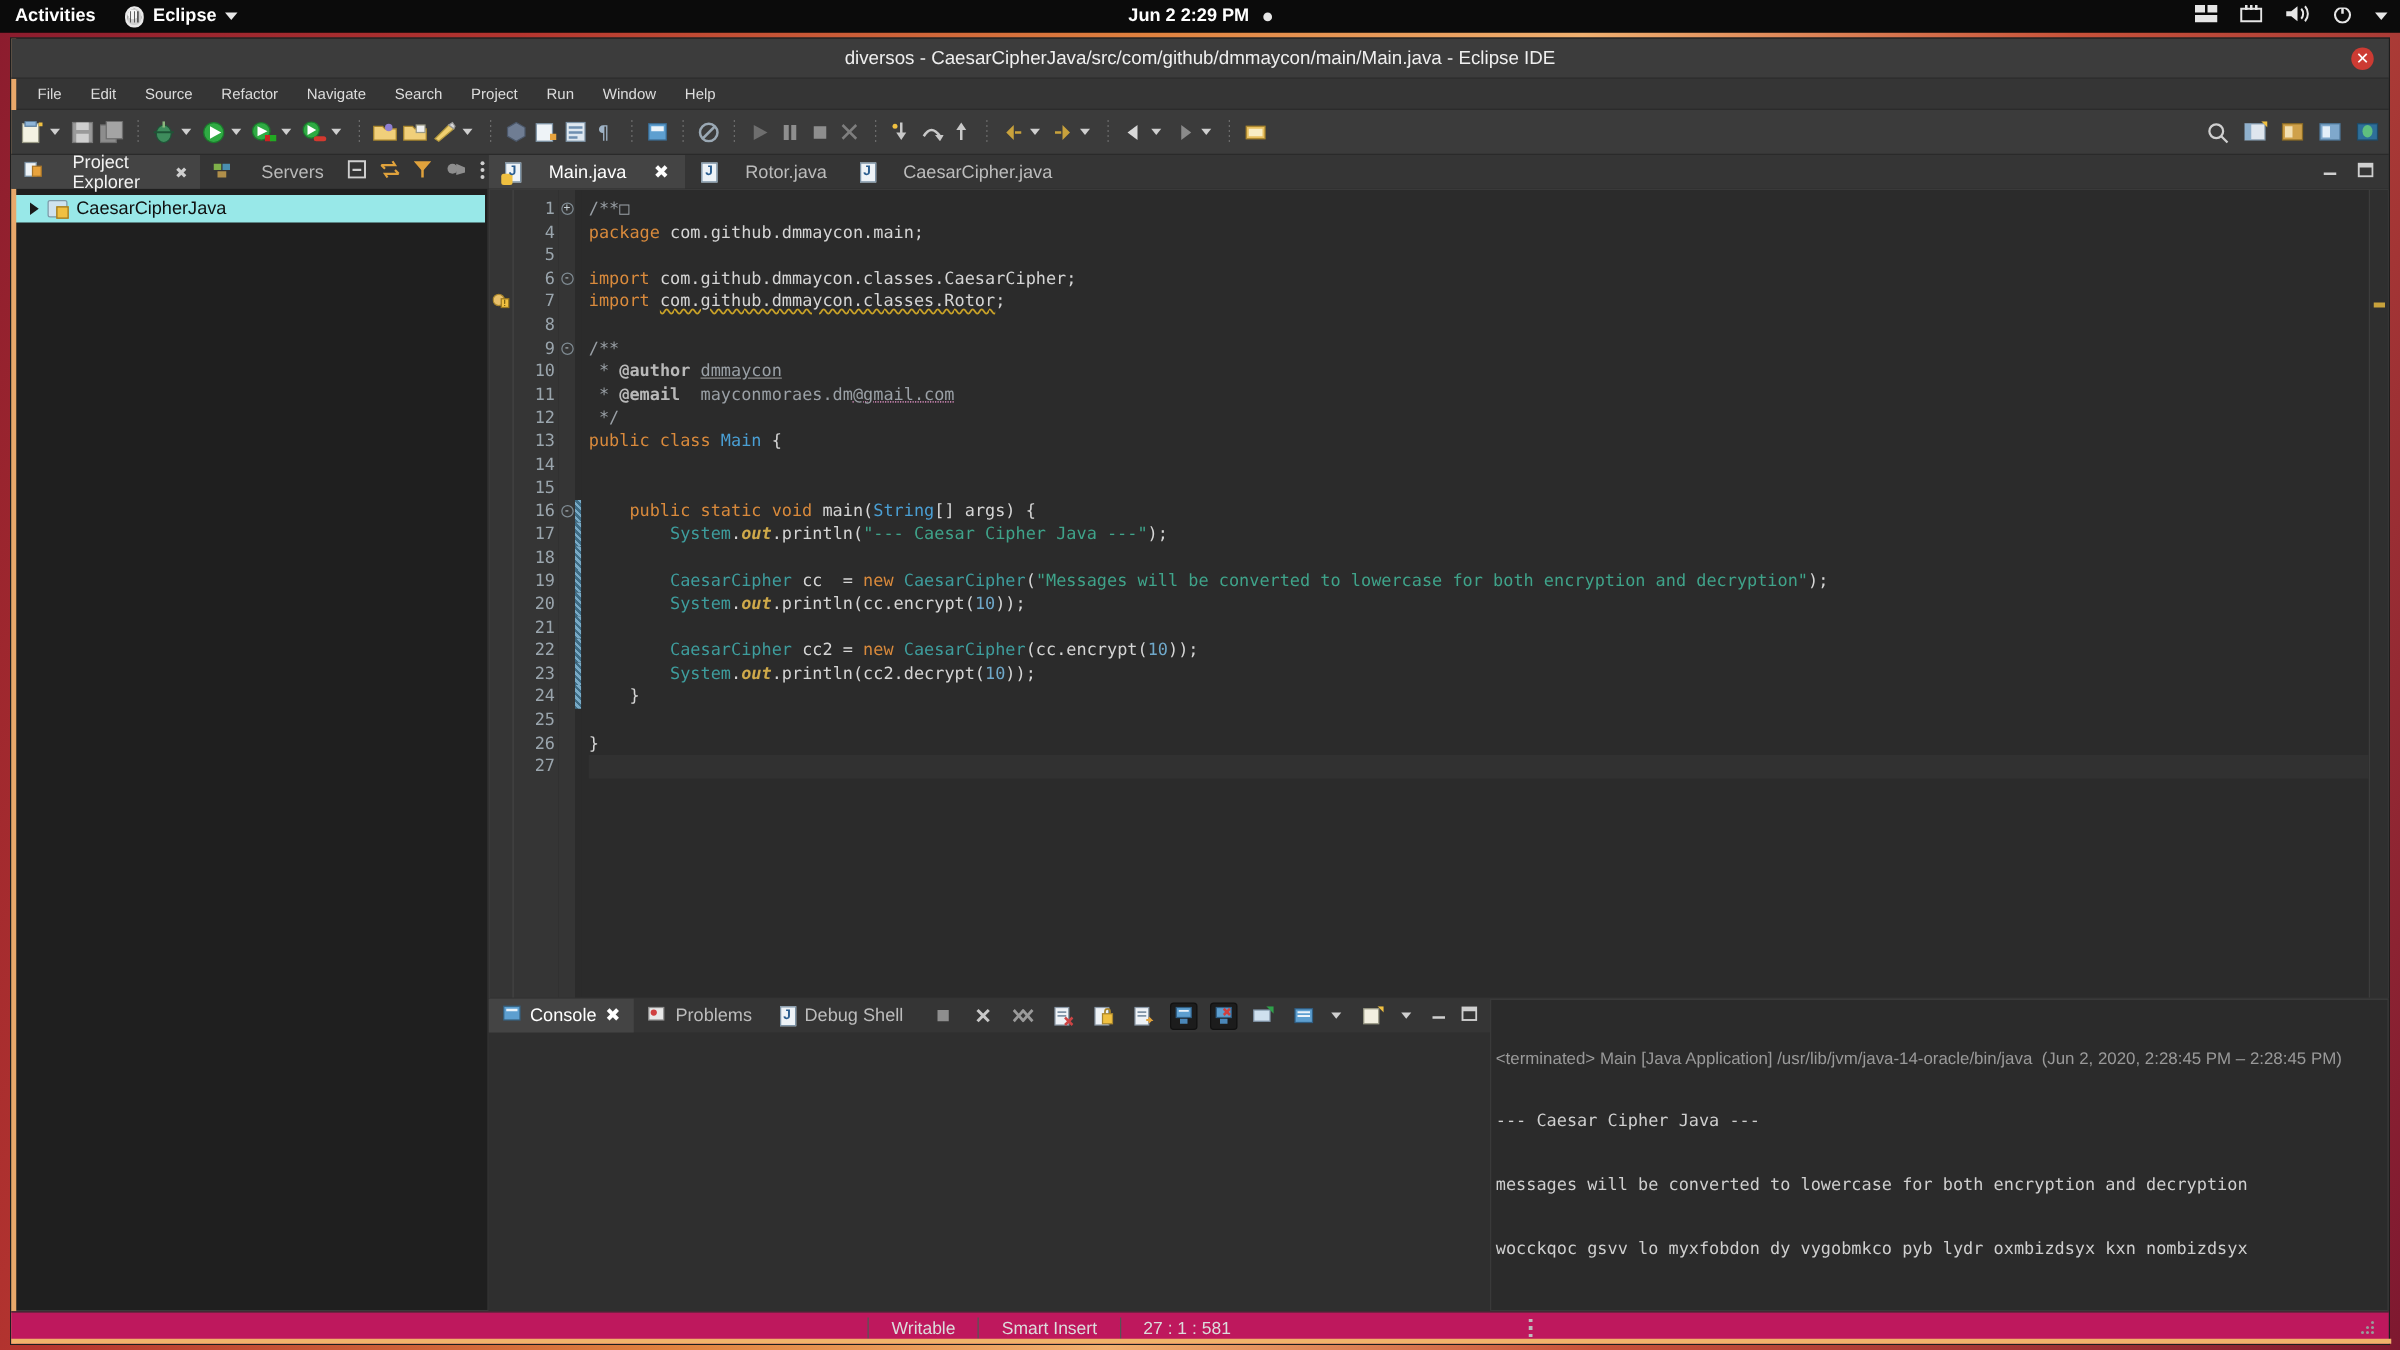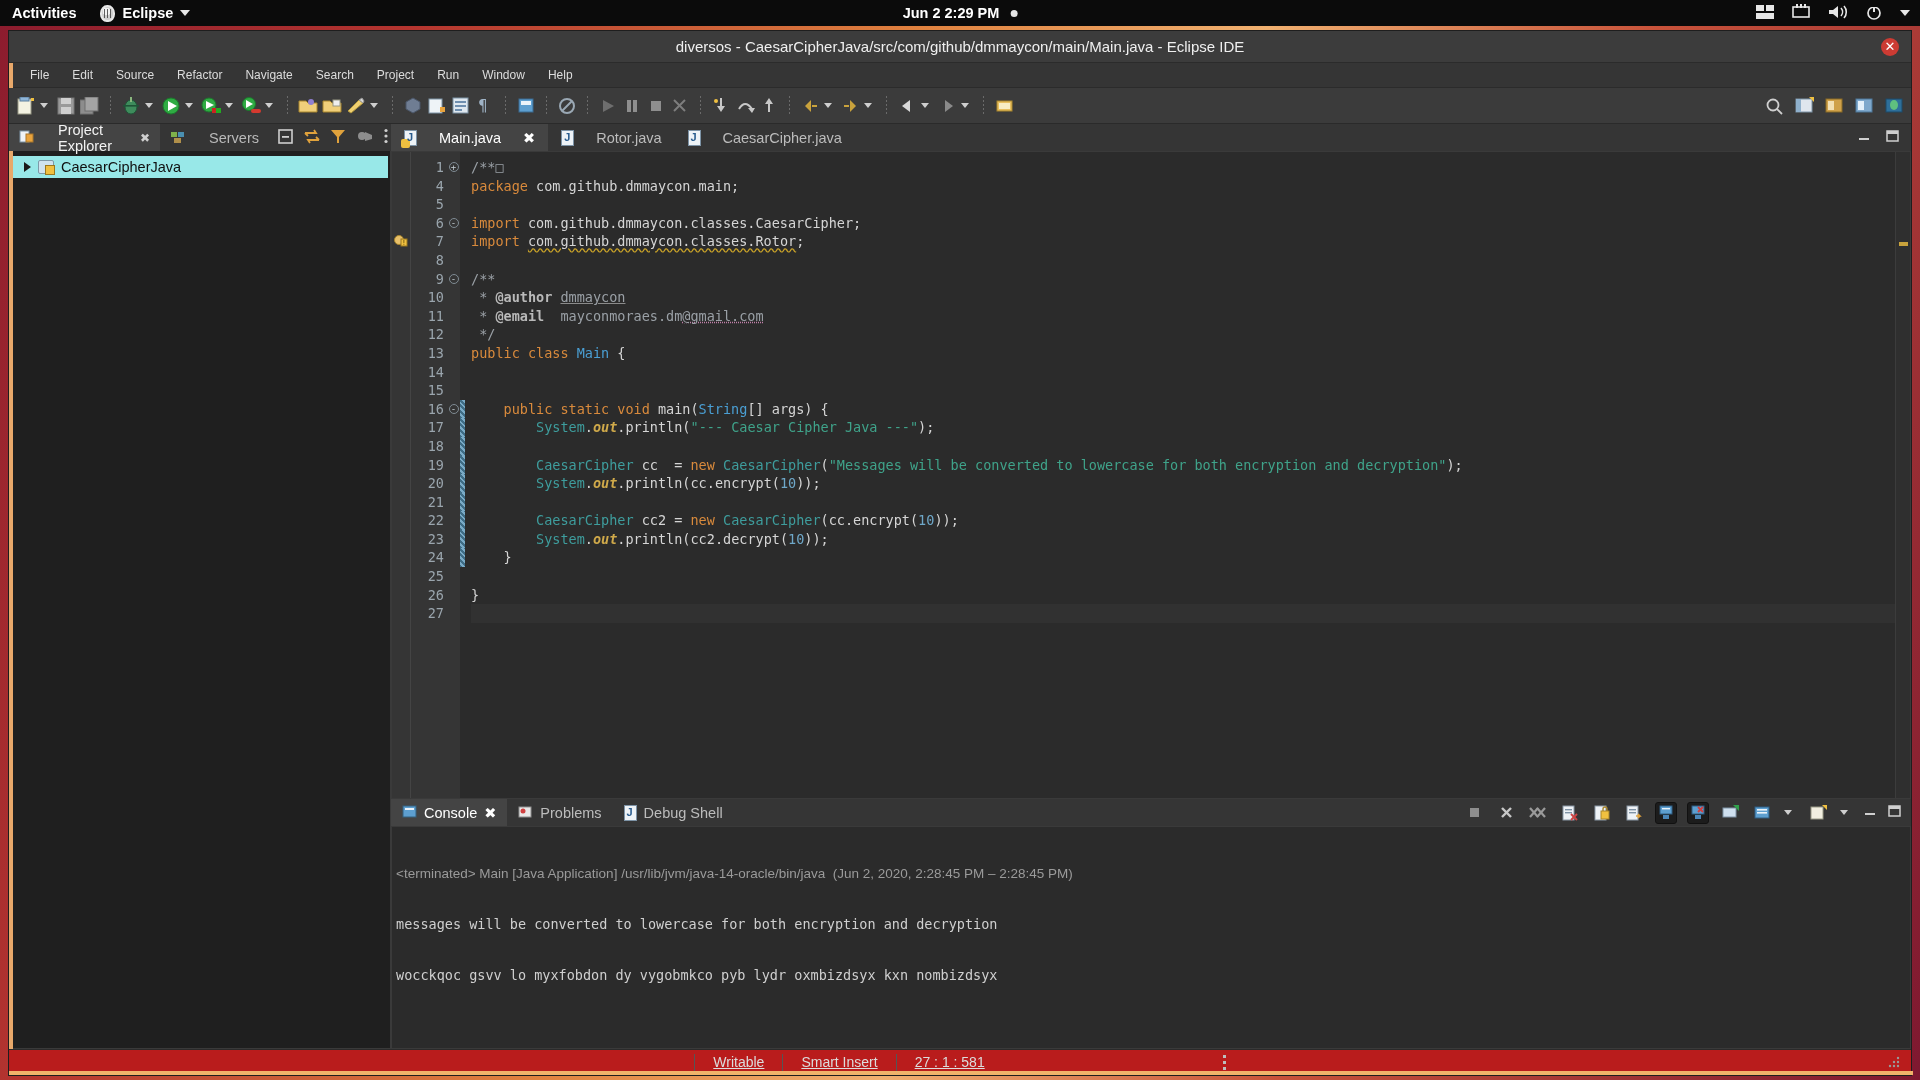--- a/index.html
+++ b/index.html
@@ -107,35 +107,35 @@
   .tag  { color:#b9b9b9; font-weight:bold; }
   .fld  { color:#cfa94a; font-style:italic; font-weight:bold; }
   .mth  { color:#d5d5d5; }
   .und  { text-decoration:underline; text-decoration-color:#8b8b8b; }
   .wavy { text-decoration:underline; text-decoration-style:wavy; text-decoration-color:#c9a227; }
   .spel { text-decoration:underline; text-decoration-style:dotted; text-decoration-color:#c07fa8; }
   #overview { width:15px; background:#2f2f2f; border-left:1px solid #3c3c3c; position:relative; }
   #overview .mark { position:absolute; right:2px; width:9px; height:4px; background:#c8a23c; }
 
   
-  #console-panel { height:250px; display:flex; flex-direction:column; background:#2f2f2f; }
+  #console-panel { height:250px; display:flex; flex-direction:row; background:#2f2f2f; }
   #c-tabs { height:27px; background:#353535; display:flex; align-items:stretch; position:relative; }
   .ctab { display:flex; align-items:center; gap:7px; padding:0 11px; font-size:14.5px; color:#bcbcbc; }
   .ctab.active { background:#444; color:#fff; }
   .ctab-tools { margin-left:auto; display:flex; align-items:center; gap:10px; padding:0 10px; }
   .ct-ico { width:22px;height:22px;display:inline-flex;align-items:center;justify-content:center;border-radius:3px; }
   .ct-ico.on { background:#1c1c1c; border:1px solid #111; }
   #c-out { flex:1; background:#2b2b2b; border:1px solid #3a3a3a; padding:5px 4px;
     font-family:"DejaVu Sans Mono", monospace; font-size:13.5px; color:#cfcfcf; white-space:pre; }
   #c-out .hdr { color:#9a9a9a; font-family:"Liberation Sans",sans-serif; font-size:13.5px; }
   #c-out .line { height:19px; line-height:19px; }
 
   
-  #statusbar { height:26px; background:#b91c1c; border-top:1px solid #2b2b2b;
-    display:flex; align-items:center; font-size:14px; color:#dcdcdc; position:relative;text-decoration:underline; }
+  #statusbar { height:26px; background:#be185d; border-top:1px solid #2b2b2b;
+    display:flex; align-items:center; font-size:14px; color:#dcdcdc; position:relative; }
   #statusbar .cell { padding:0 18px; border-left:1px solid #555; height:17px; line-height:17px; }
   #statusbar .sb-right { position:absolute; right:10px; display:flex; align-items:center; gap:10px; }
   .dots-v { width:3px; height:15px;
     background:repeating-linear-gradient(#bdbdbd 0 3px, transparent 3px 6px); }
   #accent { position:absolute; left:0; bottom:0; width:1904px; height:4px; background:#f0b36a; }
   .left-accent { position:absolute; left:0; top:0; width:4px; height:100%; background:#e8a86a; }
 </style>
 </head>
 <body>
 
@@ -759,20 +759,21 @@
             <span>
               <svg width="14" height="14">
                   <rect x="2" y="2" width="11" height="10" fill="none" stroke="#cfcfcf" stroke-width="1.5"></rect>
                   <rect x="2" y="2" width="11" height="3" fill="#cfcfcf"></rect>
                 </svg>
             </span>
           </div>
         </div>
         <div id="c-out">
           <div class="line hdr">&lt;terminated&gt; Main [Java Application] /usr/lib/jvm/java-14-oracle/bin/java  (Jun 2, 2020, 2:28:45 PM – 2:28:45 PM)</div>
+          <div class="line">--- Caesar Cipher Java ---</div>
           <div class="line">messages will be converted to lowercase for both encryption and decryption</div>
           <div class="line">wocckqoc gsvv lo myxfobdon dy vygobmkco pyb lydr oxmbizdsyx kxn nombizdsyx</div>
         </div>
       </div>
     </div>
   </div>
 
   <div id="statusbar">
     <div style="flex:1"></div>
     <div class="cell">Writable</div>

